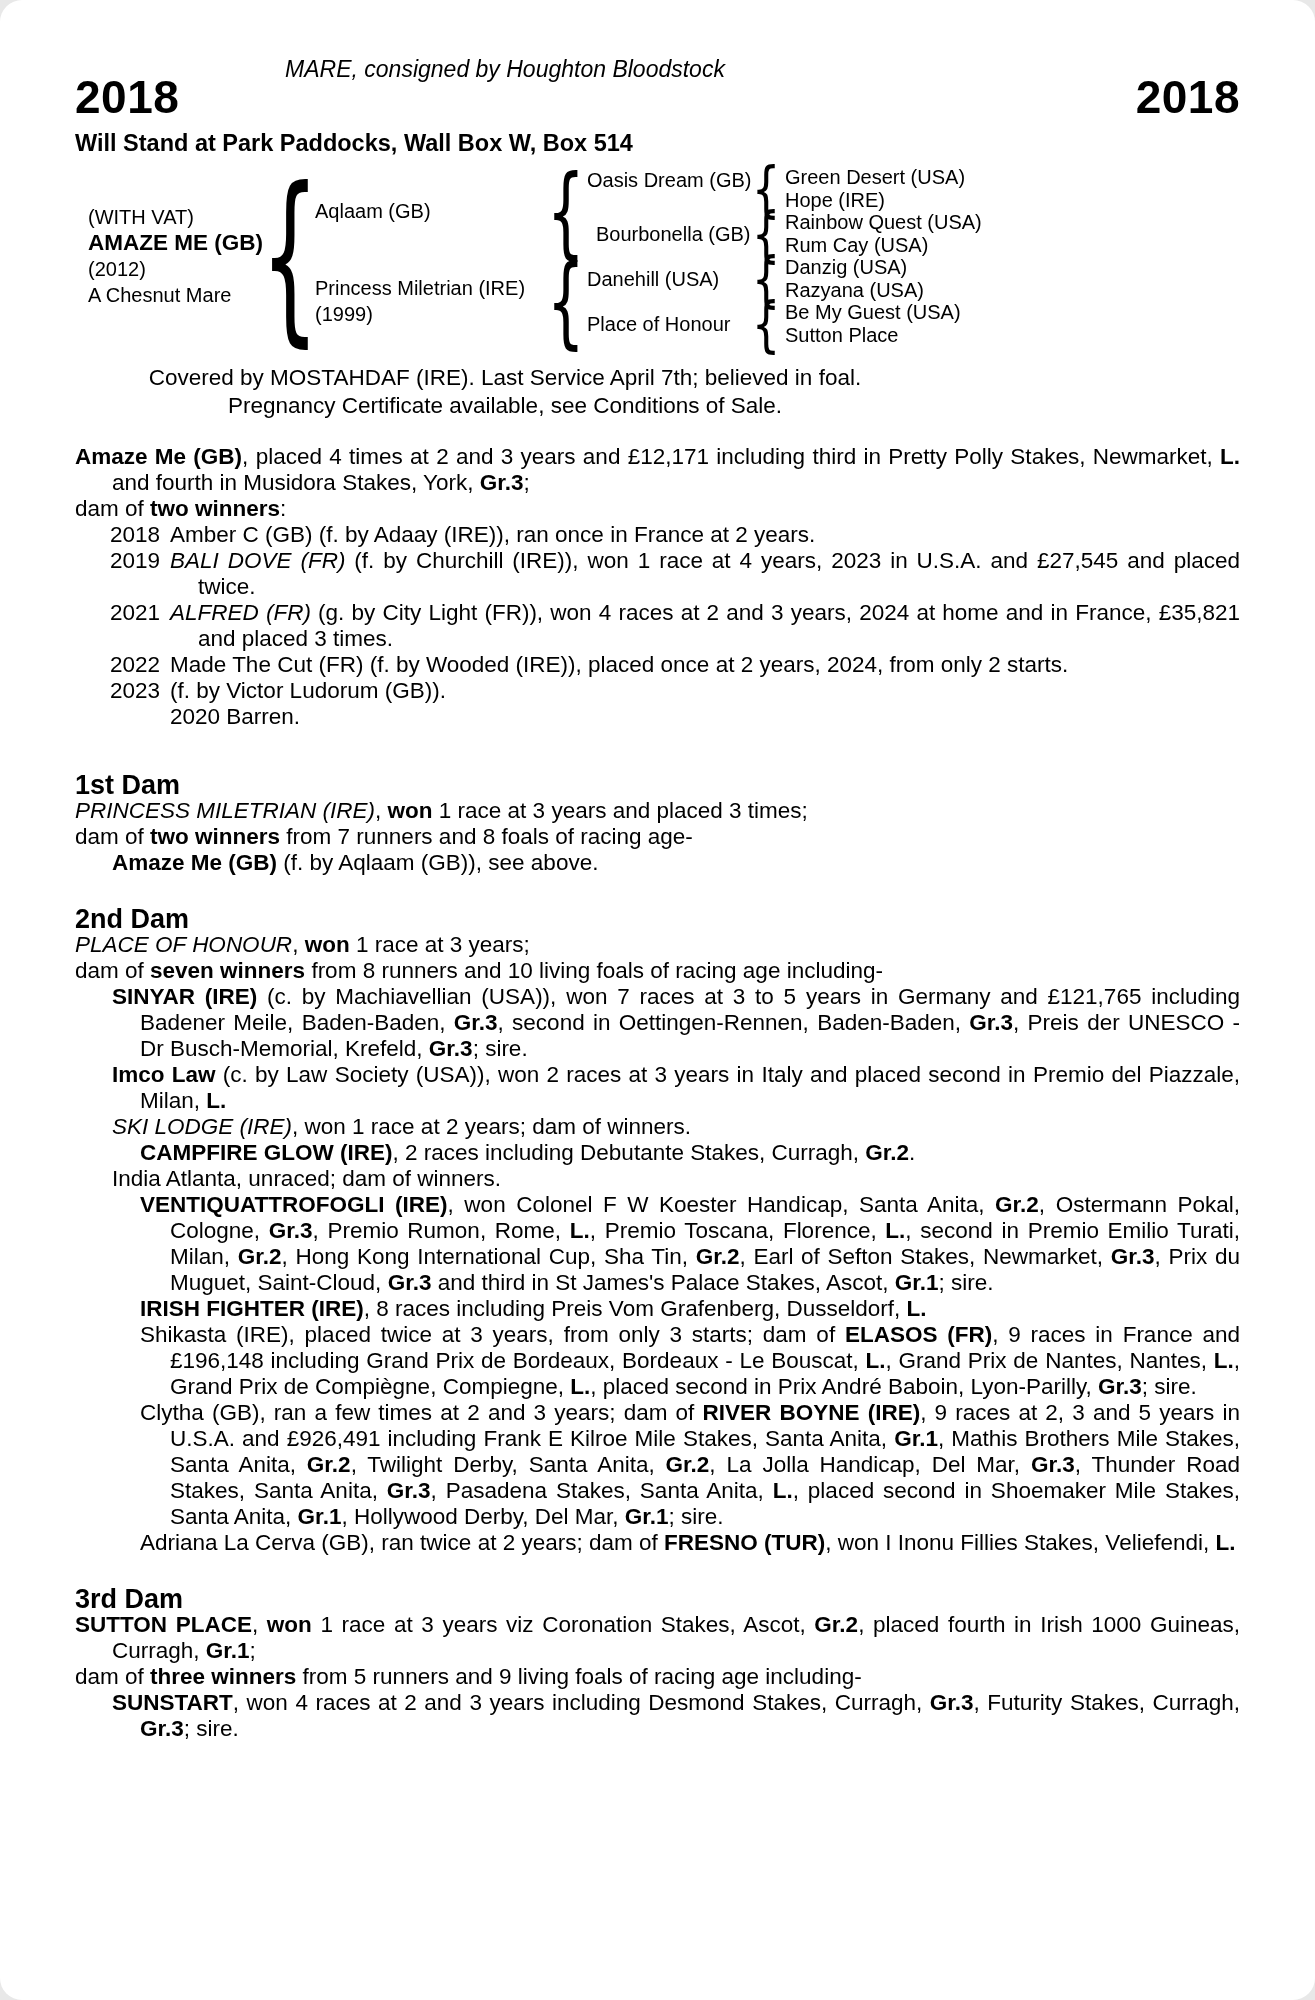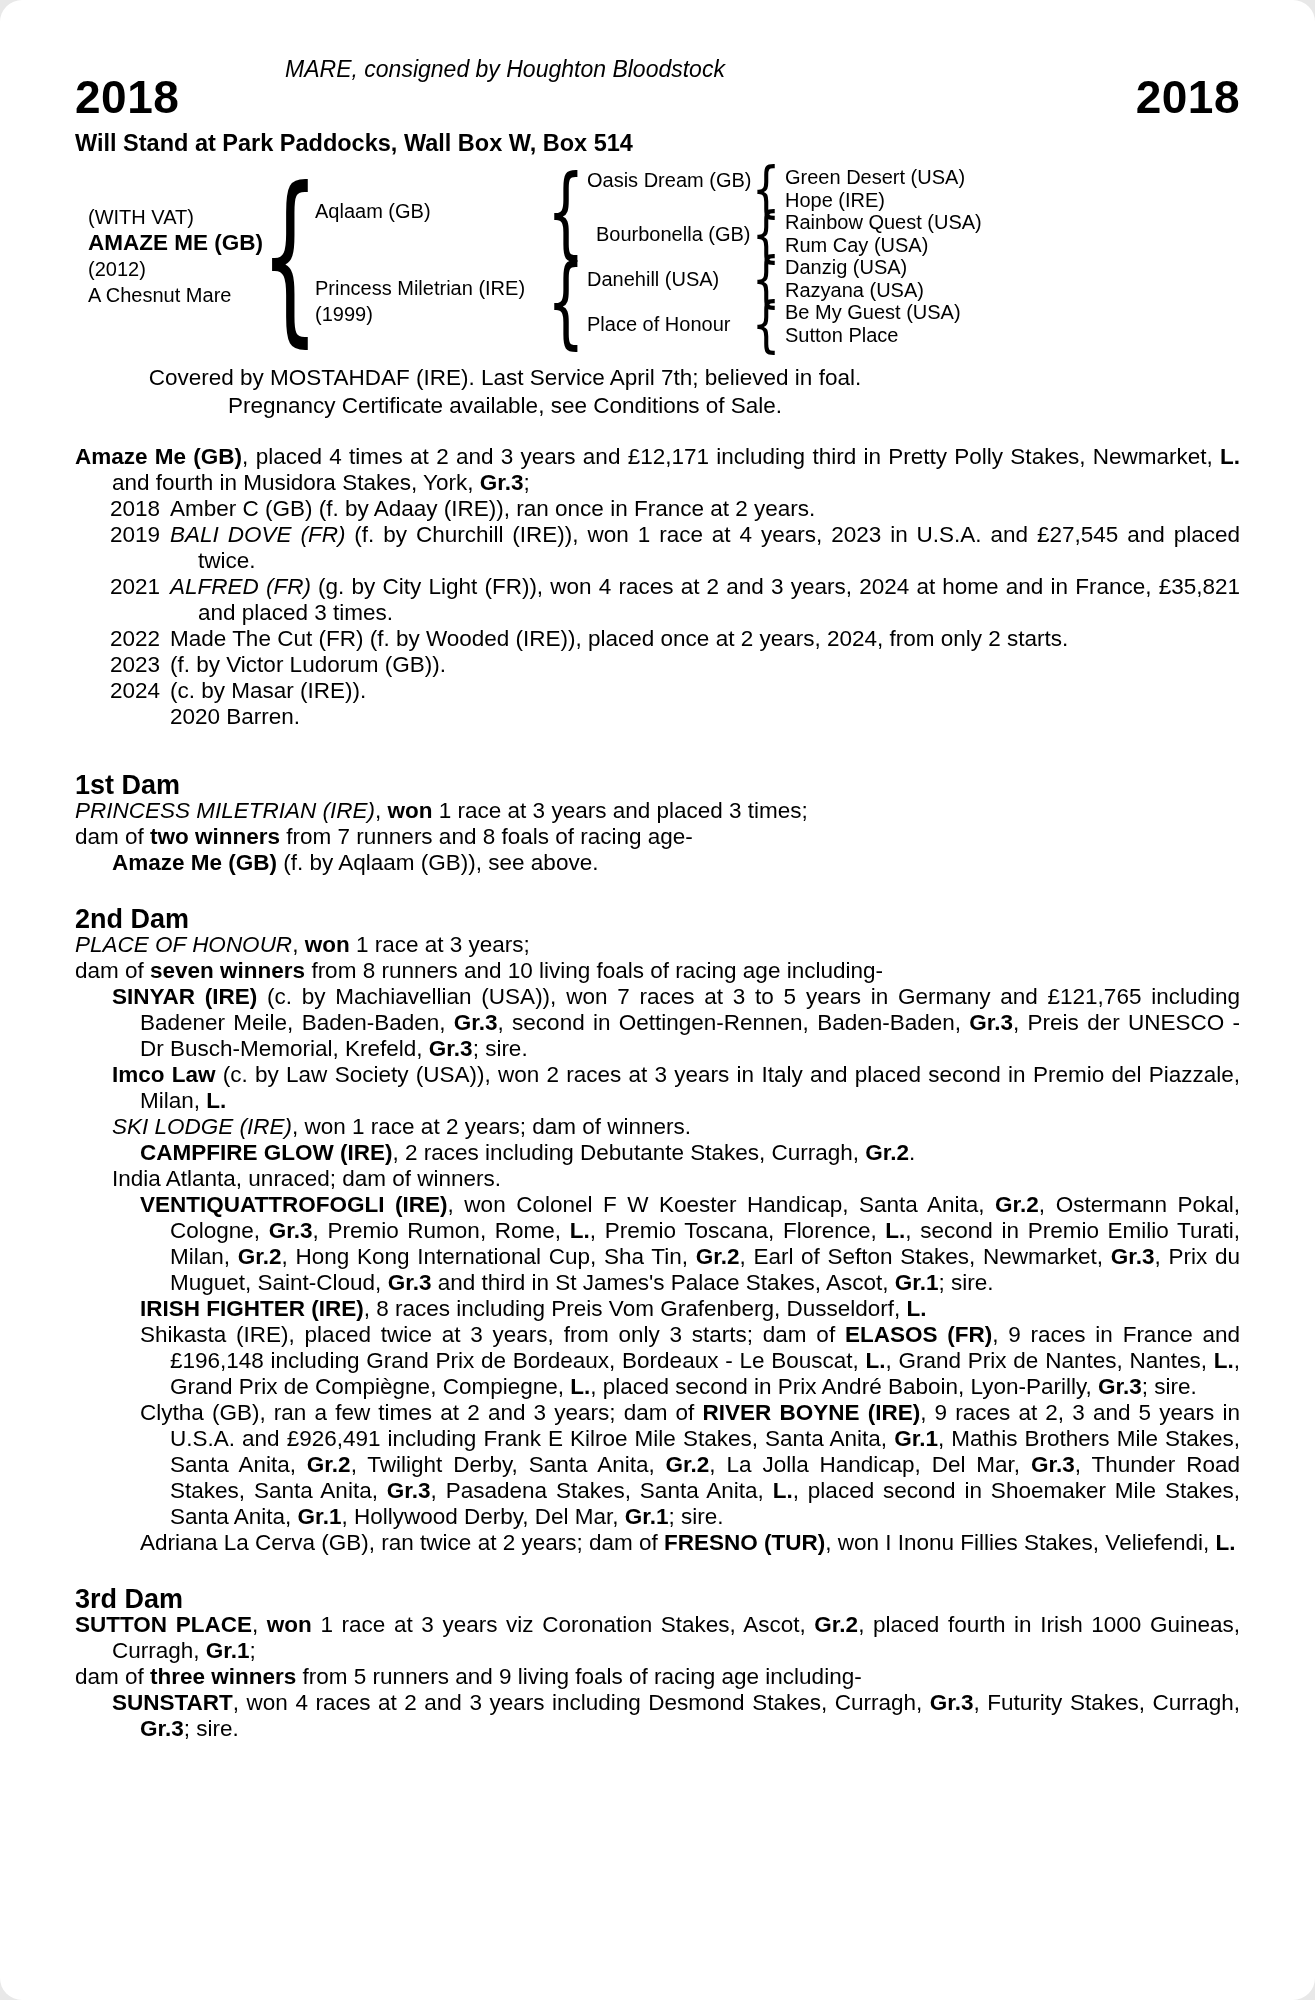--- a/index.html
+++ b/index.html
@@ -109,26 +109,26 @@
       </div>
     </div>
 
   <div class="covered">
     <div>Covered by MOSTAHDAF (IRE). Last Service April 7th; believed in foal.</div>
     <div>Pregnancy Certificate available, see Conditions of Sale.</div>
   </div>
 
   <div class="body-text">
       <div class="para hang0"><span class="seg-b">Amaze Me (GB)</span><span>, placed 4 times at 2 and 3 years and £12,171 including third in Pretty Polly Stakes, Newmarket, </span><span class="seg-b">L.</span><span> and fourth in Musidora Stakes, York, </span><span class="seg-b">Gr.3</span><span>;</span></div>
+      <div class="para hang0"><span>dam of </span><span class="seg-b">two winners</span><span>:</span></div>
       <div class="prog"><span class="pyear">2018</span><span>Amber C (GB) (f. by Adaay (IRE)), ran once in France at 2 years.</span></div>
       <div class="prog"><span class="pyear">2019</span><span class="seg-i">BALI DOVE (FR)</span><span> (f. by Churchill (IRE)), won 1 race at 4 years, 2023 in U.S.A. and £27,545 and placed twice.</span></div>
       <div class="prog"><span class="pyear">2021</span><span class="seg-i">ALFRED (FR)</span><span> (g. by City Light (FR)), won 4 races at 2 and 3 years, 2024 at home and in France, £35,821 and placed 3 times.</span></div>
       <div class="prog"><span class="pyear">2022</span><span>Made The Cut (FR) (f. by Wooded (IRE)), placed once at 2 years, 2024, from only 2 starts.</span></div>
       <div class="prog"><span class="pyear">2023</span><span>(f. by Victor Ludorum (GB)).</span></div>
-      <div class="prog"><span class="pyear">2024</span><span>(c. by Masar (IRE)).</span></div>
       <div class="prog"><span>2020 Barren.</span></div>
       <div class="sec-head first">1st Dam</div>
       <div class="para hang0"><span class="seg-i">PRINCESS MILETRIAN (IRE)</span><span>, </span><span class="seg-b">won</span><span> 1 race at 3 years and placed 3 times;</span></div>
       <div class="para hang0"><span>dam of </span><span class="seg-b">two winners</span><span> from 7 runners and 8 foals of racing age-</span></div>
       <div class="para lvl1"><span class="seg-b">Amaze Me (GB)</span><span> (f. by Aqlaam (GB)), see above.</span></div>
       <div class="sec-head">2nd Dam</div>
       <div class="para hang0"><span class="seg-i">PLACE OF HONOUR</span><span>, </span><span class="seg-b">won</span><span> 1 race at 3 years;</span></div>
       <div class="para hang0"><span>dam of </span><span class="seg-b">seven winners</span><span> from 8 runners and 10 living foals of racing age including-</span></div>
       <div class="para lvl1"><span class="seg-b">SINYAR (IRE)</span><span> (c. by Machiavellian (USA)), won 7 races at 3 to 5 years in Germany and £121,765 including Badener Meile, Baden-Baden, </span><span class="seg-b">Gr.3</span><span>, second in Oettingen-Rennen, Baden-Baden, </span><span class="seg-b">Gr.3</span><span>, Preis der UNESCO - Dr Busch-Memorial, Krefeld, </span><span class="seg-b">Gr.3</span><span>; sire.</span></div>
       <div class="para lvl1"><span class="seg-b">Imco Law</span><span> (c. by Law Society (USA)), won 2 races at 3 years in Italy and placed second in Premio del Piazzale, Milan, </span><span class="seg-b">L.</span></div>

